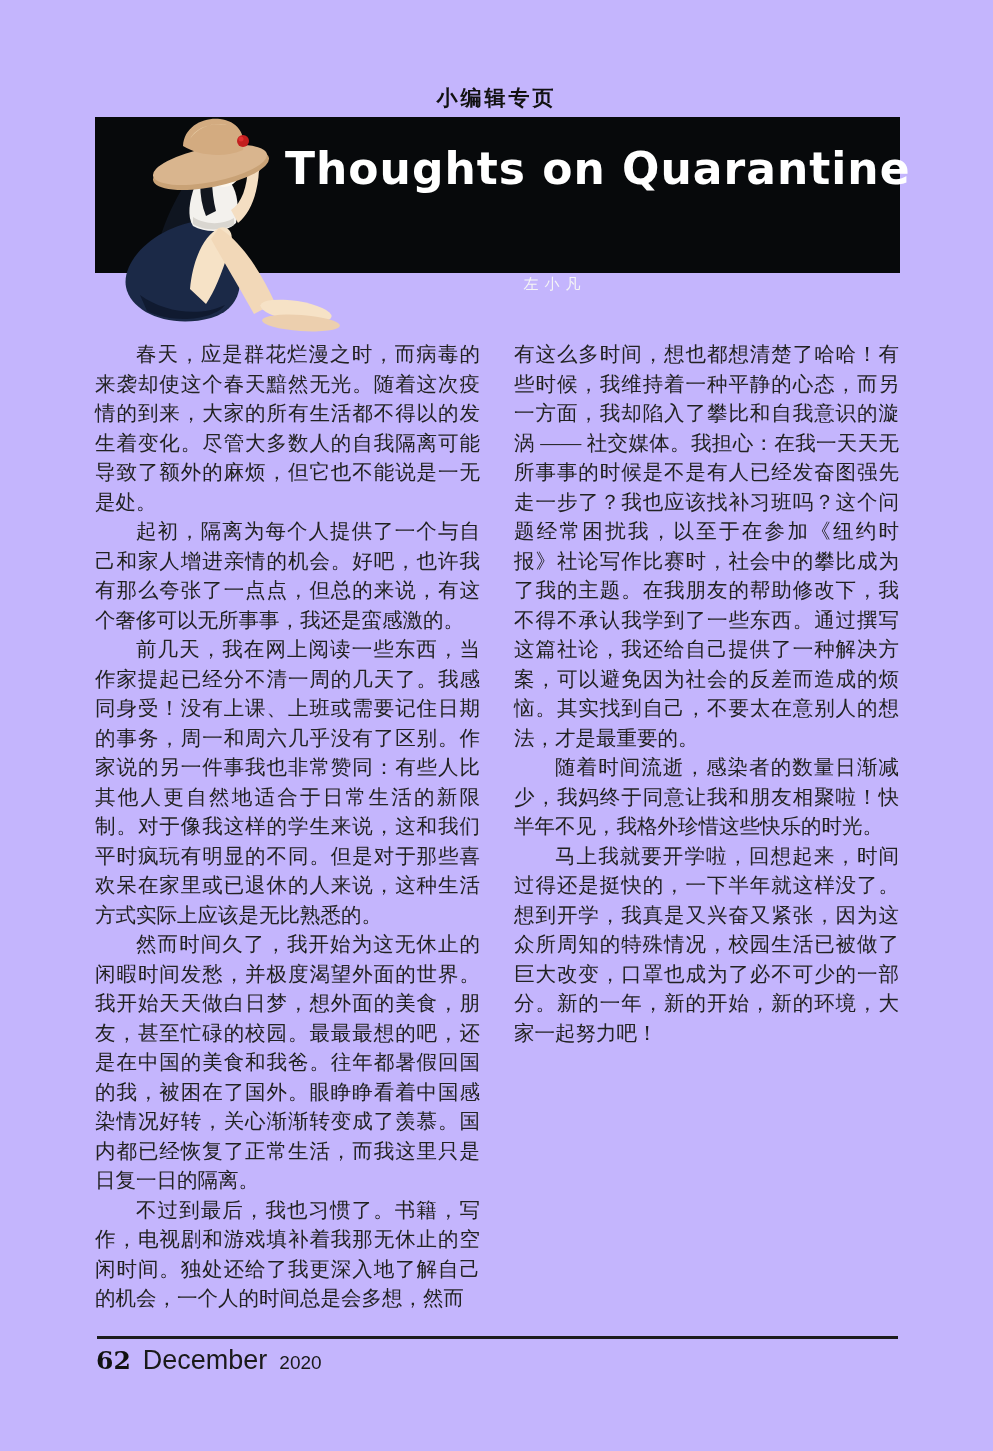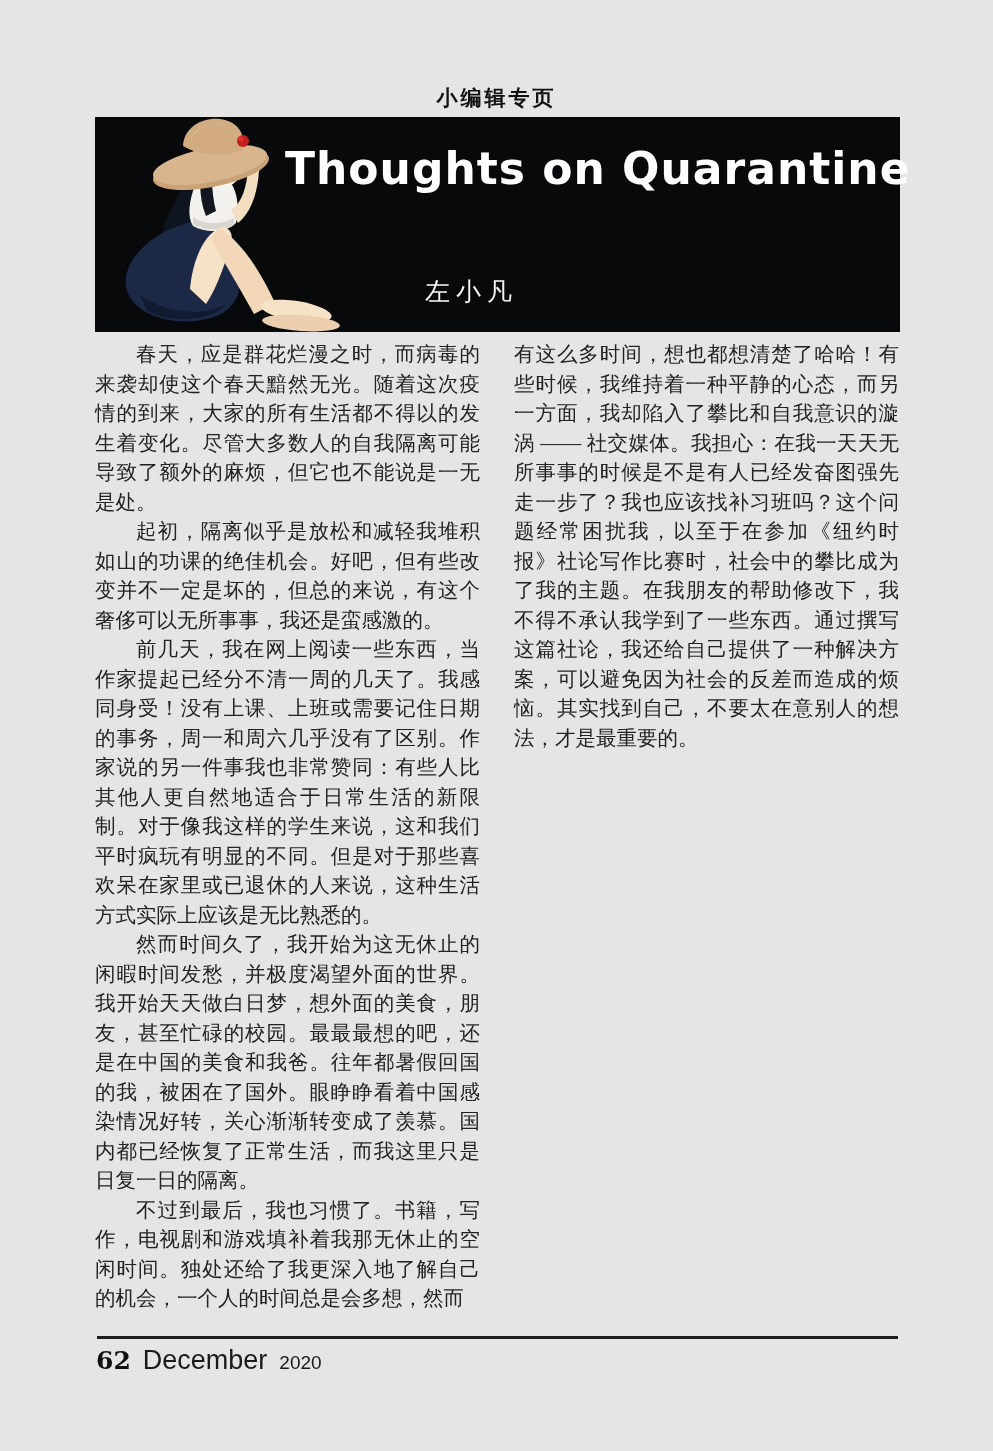--- a/index.html
+++ b/index.html
@@ -1,47 +1,48 @@
 <!DOCTYPE html>
 <html><head>
 <meta charset="utf-8">
 <style>
   html,body{margin:0;padding:0;background:#ffffff;}
   .page{
     position:relative;
     width:993px;height:1451px;
-    background:#e5e5e5;
+    background:#c4b5fd;
     font-family:"Liberation Serif", serif;
     color:#1c1c1c;
     overflow:hidden;
   }
   .header{
     position:absolute;top:84px;left:0;width:100%;
     text-align:center;
     font-family:"DejaVu Sans", sans-serif;
     font-weight:700;font-size:21px;letter-spacing:3px;
     color:#111;
   }
   .banner{
     position:absolute;top:117px;left:95px;
-    width:805px;height:215px;
+    width:805px;height:156px;
     background:#07090b;
   }
   .banner svg{position:absolute;left:0;top:0;}
   .banner-title{
     position:absolute;left:190px;top:26px;width:615px;
     text-align:center;
     font-family:"DejaVu Sans", sans-serif;
     font-weight:800;font-size:44px;letter-spacing:1px;
     color:#ffffff;white-space:nowrap;
   }
   .banner-author{
     position:absolute;left:330px;top:158px;width:260px;
+    text-align:center;
     font-family:"Liberation Serif", serif;
-    font-size:25px;letter-spacing:6px;
+    font-size:15px;letter-spacing:6px;
     color:#f5f5f5;
   }
   .article{
     position:absolute;top:340px;left:95px;width:804px;
     display:flex;gap:34px;
   }
   .col{flex:1 1 0;min-width:0;}
   .col p{
     margin:0;
     font-size:20.5px;
@@ -124,27 +125,29 @@
         <circle cx="146" cy="22" r="2.5" fill="#e03030"></circle>
       </g>
     </svg>
     <div class="banner-title">Thoughts on Quarantine</div>
     <div class="banner-author">左小凡</div>
   </div>
 
   <div class="article">
     <div class="col">
       <p class="indent">春天，应是群花烂漫之时，而病毒的来袭却使这个春天黯然无光。随着这次疫情的到来，大家的所有生活都不得以的发生着变化。尽管大多数人的自我隔离可能导致了额外的麻烦，但它也不能说是一无是处。</p>
-      <p class="indent">起初，隔离似乎是放松和减轻我堆积如山的功课的绝佳机会。好吧，但有些改变并不一定是坏的，但总的来说，有这个奢侈可以无所事事，我还是蛮感激的。</p>
+      <p class="indent">起初，隔离为每个人提供了一个与自己和家人增进亲情的机会。好吧，也许我有那么夸张了一点点，但总的来说，有这个奢侈可以无所事事，我还是蛮感激的。</p>
       <p class="indent">前几天，我在网上阅读一些东西，当作家提起已经分不清一周的几天了。我感同身受！没有上课、上班或需要记住日期的事务，周一和周六几乎没有了区别。作家说的另一件事我也非常赞同：有些人比其他人更自然地适合于日常生活的新限制。对于像我这样的学生来说，这和我们平时疯玩有明显的不同。但是对于那些喜欢呆在家里或已退休的人来说，这种生活方式实际上应该是无比熟悉的。</p>
       <p class="indent">然而时间久了，我开始为这无休止的闲暇时间发愁，并极度渴望外面的世界。我开始天天做白日梦，想外面的美食，朋友，甚至忙碌的校园。最最最想的吧，还是在中国的美食和我爸。往年都暑假回国的我，被困在了国外。眼睁睁看着中国感染情况好转，关心渐渐转变成了羡慕。国内都已经恢复了正常生活，而我这里只是日复一日的隔离。</p>
       <p class="indent">不过到最后，我也习惯了。书籍，写作，电视剧和游戏填补着我那无休止的空闲时间。独处还给了我更深入地了解自己的机会，一个人的时间总是会多想，然而</p>
     </div>
     <div class="col">
       <p class="no-indent">有这么多时间，想也都想清楚了哈哈！有些时候，我维持着一种平静的心态，而另一方面，我却陷入了攀比和自我意识的漩涡 —— 社交媒体。我担心：在我一天天无所事事的时候是不是有人已经发奋图强先走一步了？我也应该找补习班吗？这个问题经常困扰我，以至于在参加《纽约时报》社论写作比赛时，社会中的攀比成为了我的主题。在我朋友的帮助修改下，我不得不承认我学到了一些东西。通过撰写这篇社论，我还给自己提供了一种解决方案，可以避免因为社会的反差而造成的烦恼。其实找到自己，不要太在意别人的想法，才是最重要的。</p>
+      <p class="indent">随着时间流逝，感染者的数量日渐减少，我妈终于同意让我和朋友相聚啦！快半年不见，我格外珍惜这些快乐的时光。</p>
+      <p class="indent">马上我就要开学啦，回想起来，时间过得还是挺快的，一下半年就这样没了。想到开学，我真是又兴奋又紧张，因为这众所周知的特殊情况，校园生活已被做了巨大改变，口罩也成为了必不可少的一部分。新的一年，新的开始，新的环境，大家一起努力吧！</p>
     </div>
   </div>
 
   <div class="footer-rule"></div>
   <div class="footer-text">
     <span class="page-num">62</span>
     <span class="month">December</span>
     <span class="year">2020</span>
   </div>
 

